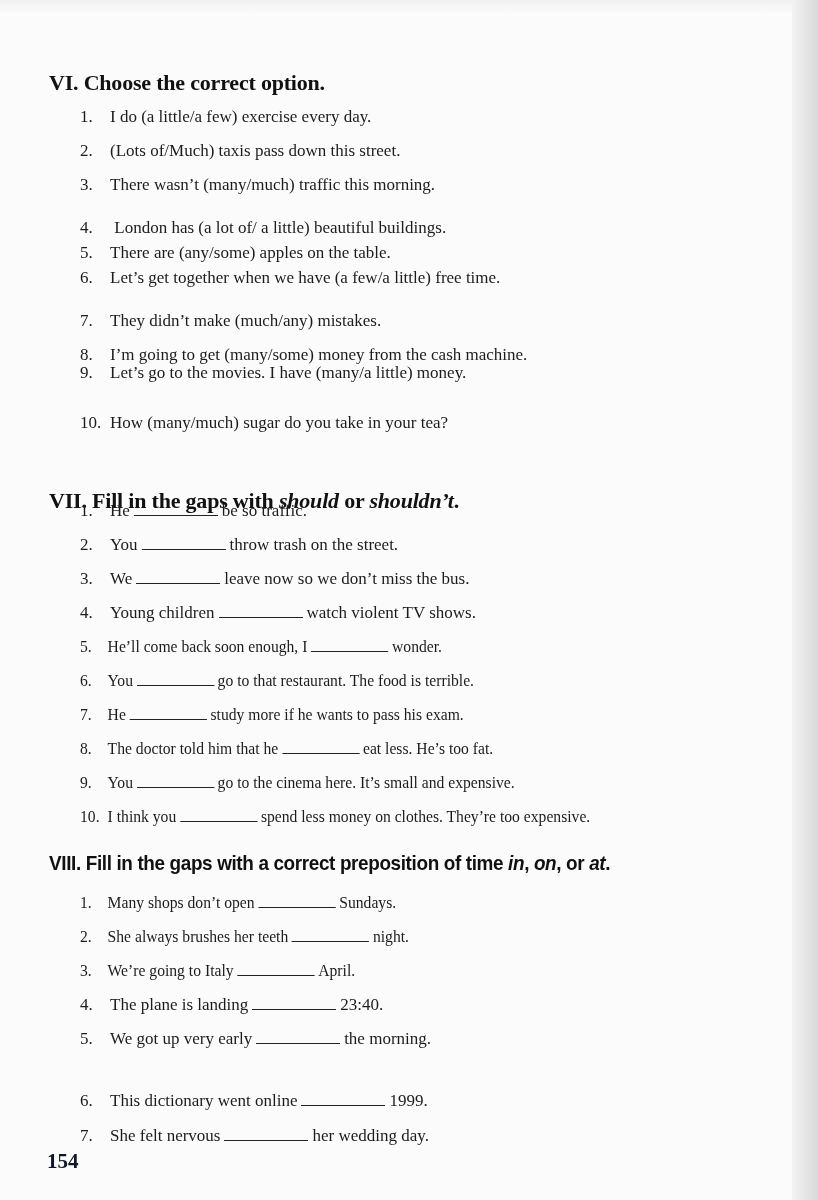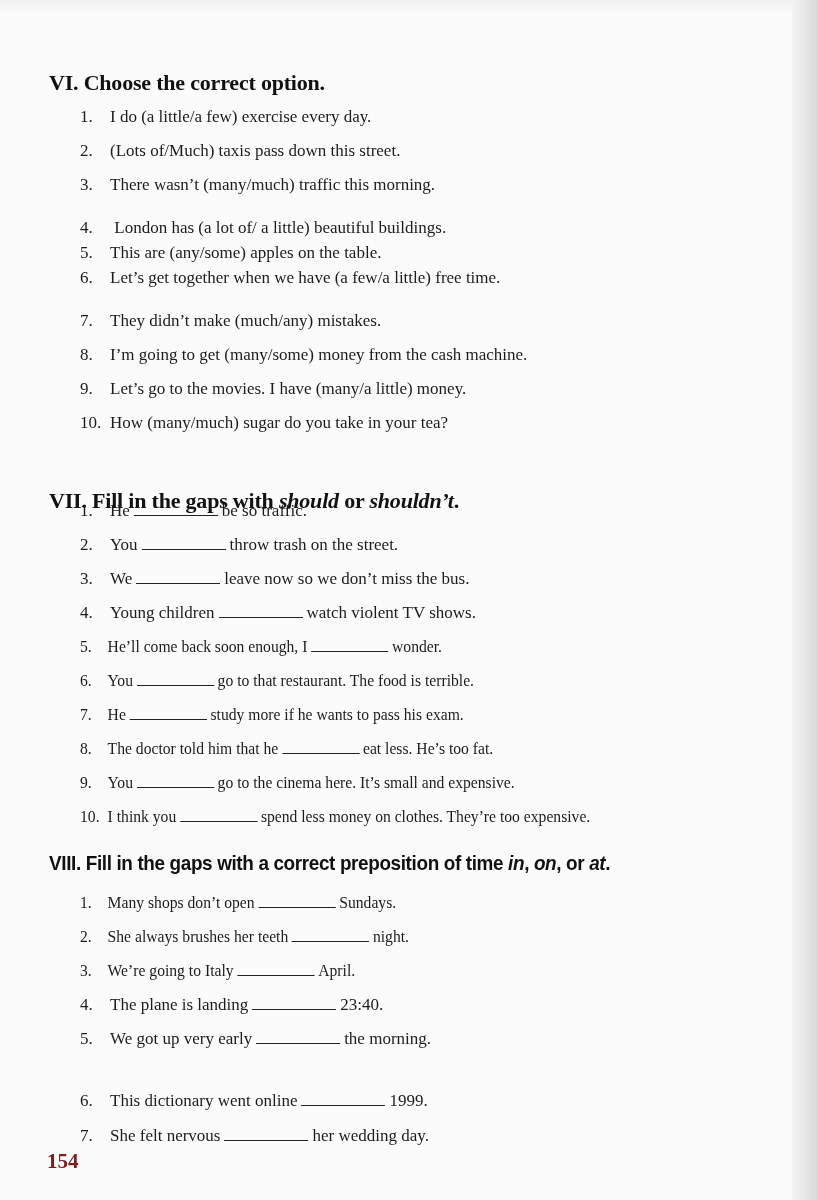--- a/index.html
+++ b/index.html
@@ -39,42 +39,42 @@
       font-family: "Liberation Sans Narrow", "Liberation Serif", serif;
       transform: scaleX(0.92); transform-origin: left center;
     }
     .num { display: inline-block; width: 30px; }
     .gap {
       display: inline-block; width: 84px; border-bottom: 1.5px solid #222;
       height: 1px; vertical-align: baseline; margin: 0 4px;
     }
     .page-number {
       position: absolute; left: 47px; top: 1149px;
-      font-weight: bold; font-size: 21px; color: #7f1d1d;
+      font-weight: bold; font-size: 21px; color: #0f172a;
     }
   </style>
 </head>
 <body>
 
 <div class="top-edge"></div>
 <div class="page-edge"></div>
 
 <div class="page">
 
   <div>
     <div class="heading serif" style="top:70px">VI. Choose the correct option.</div>
     <div class="item" style="top:107px"><span class="num">1.</span><span>I do (a little/a few) exercise every day.</span></div>
     <div class="item" style="top:141px"><span class="num">2.</span><span>(Lots of/Much) taxis pass down this street.</span></div>
     <div class="item" style="top:175px"><span class="num">3.</span><span>There wasn’t (many/much) traffic this morning.</span></div>
     <div class="item" style="top:218px"><span class="num">4.</span><span> London has (a lot of/ a little) beautiful buildings.</span></div>
-    <div class="item" style="top:243px"><span class="num">5.</span><span>This are (any/some) apples on the table.</span></div>
+    <div class="item" style="top:243px"><span class="num">5.</span><span>There are (any/some) apples on the table.</span></div>
     <div class="item" style="top:268px"><span class="num">6.</span><span>Let’s get together when we have (a few/a little) free time.</span></div>
     <div class="item" style="top:311px"><span class="num">7.</span><span>They didn’t make (much/any) mistakes.</span></div>
     <div class="item" style="top:345px"><span class="num">8.</span><span>I’m going to get (many/some) money from the cash machine.</span></div>
-    <div class="item" style="top:379px"><span class="num">9.</span><span>Let’s go to the movies. I have (many/a little) money.</span></div>
+    <div class="item" style="top:363px"><span class="num">9.</span><span>Let’s go to the movies. I have (many/a little) money.</span></div>
     <div class="item" style="top:413px"><span class="num">10.</span><span>How (many/much) sugar do you take in your tea?</span></div>
   </div>
 
   <div>
     <div class="heading serif" style="top:488px"><span>VII. Fill in the gaps with </span><i>should</i><span> or </span><i>shouldn’t</i><span>.</span></div>
 
     <div class="item" style="top:501px"><span class="num">1.</span><span>He</span><span class="gap"></span><span>be so traffic.</span></div>
     <div class="item" style="top:535px"><span class="num">2.</span><span>You</span><span class="gap"></span><span>throw trash on the street.</span></div>
     <div class="item" style="top:569px"><span class="num">3.</span><span>We</span><span class="gap"></span><span>leave now so we don’t miss the bus.</span></div>
     <div class="item" style="top:603px"><span class="num">4.</span><span>Young children</span><span class="gap"></span><span>watch violent TV shows.</span></div>

